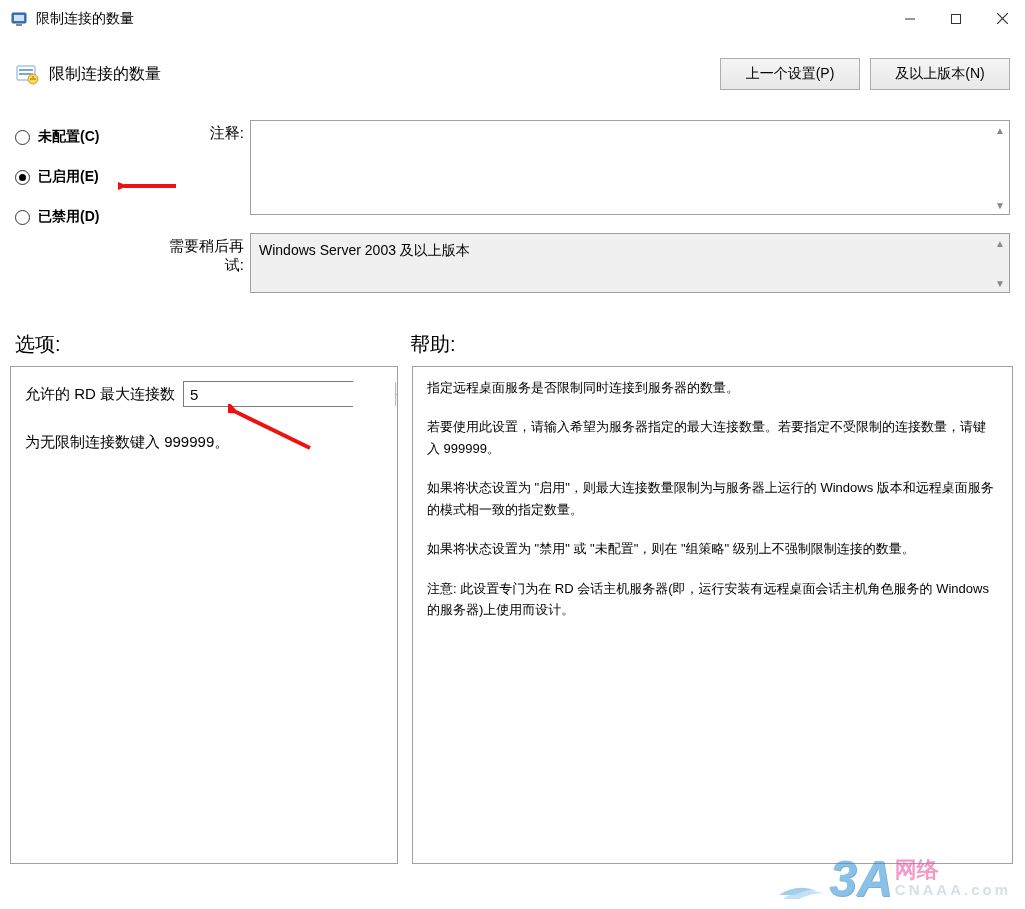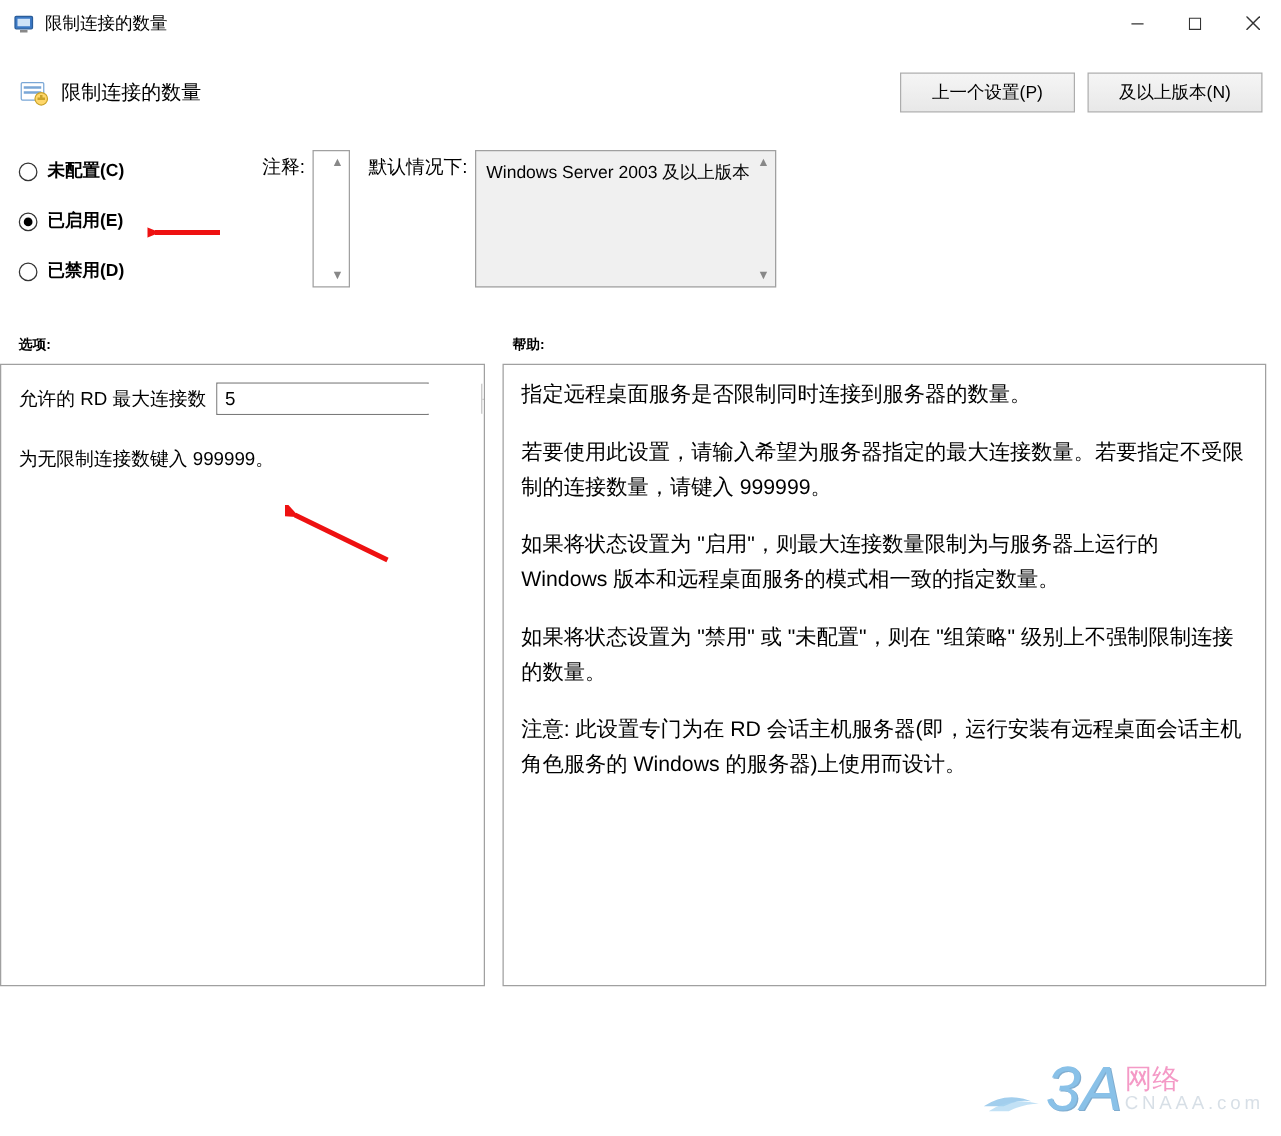--- a/index.html
+++ b/index.html
@@ -82,21 +82,21 @@
       border: 1px solid #333;
       border-radius: 50%;
       margin-right: 8px;
       display: inline-flex; align-items:center; justify-content:center;
     }
     .radio-circle.checked::after {
       content:"";
       width: 7px; height:7px; border-radius:50%;
       background:#000;
     }
-    .right-col { flex:1; display:flex; flex-direction:row; }
+    .right-col { flex:1; display:flex; flex-direction:column; }
     .field-row { display:flex; margin-bottom:18px; }
     .field-label { width:100px; text-align:right; padding-top:4px; padding-right:6px; font-size:15px; }
     .textarea-box {
       flex:1;
       border:1px solid #a0a0a0;
       background:#fff;
       min-height:95px;
       position:relative;
       padding:6px 20px 6px 8px;
       font-size:14px;
@@ -113,30 +113,29 @@
       font-size:10px;
     }
 
     
     .red-arrow { position:absolute; pointer-events:none; }
 
     
     .section-labels {
       display:flex;
       padding: 20px 15px 8px 15px;
-      font-size:11px;
-      font-weight:bold;
+      font-size:20px;
     }
     .section-labels .lab-left { width: 395px; }
     .section-labels .lab-right { flex:1; }
 
     
     .panels {
       display:flex;
-      padding: 0 12px 12px 0;
+      padding: 0 12px 12px 10px;
       gap: 14px;
     }
     .panel {
       border:1px solid #a0a0a0;
       background:#fff;
       height: 498px;
       overflow:hidden;
       position:relative;
     }
     .panel-left { width: 388px; }
@@ -167,35 +166,35 @@
     .spin-btns div {
       flex:1; display:flex; align-items:center; justify-content:center;
       font-size:8px; color:#444;
       border-bottom:1px solid #bbb;
       background:#f3f3f3;
     }
     .spin-btns div:last-child { border-bottom:none; }
 
     .help-inner {
       padding: 10px 14px;
-      font-size:17px;
+      font-size:13px;
       line-height:1.65;
       overflow:auto;
       height:100%;
     }
     .help-inner p { margin-bottom: 18px; }
 
     
     .watermark {
       position:absolute;
-      right:14px; bottom:16px;
+      right:14px; bottom:6px;
       opacity:0.55;
-      font-weight:normal;
+      font-weight:bold;
       pointer-events:none;
-      display:flex; align-items:center;
+      display:flex; align-items:flex-start;
     }
     .watermark .big {
       font-size:50px; color:#2a8fd6; line-height:40px;
       font-style:italic;
       margin-right:2px;
       text-shadow: 1px 1px 0 #1a6aa8;
     }
     .watermark .cntext {
       color:#ec4899; font-size:22px; line-height:22px;
     }
@@ -273,21 +272,21 @@
       <div class="field-label">注释:</div>
       <div class="textarea-box">
         <span></span>
         <div class="scroll-arrows">
           <div class="sa">▲</div>
           <div class="sa">▼</div>
         </div>
       </div>
     </div>
     <div class="field-row">
-      <div class="field-label">默认情况下:</div>
+      <div class="field-label">需要稍后再试:</div>
       <div class="textarea-box platform-box">
         <span>Windows Server 2003 及以上版本</span>
         <div class="scroll-arrows">
           <div class="sa">▲</div>
           <div class="sa">▼</div>
         </div>
       </div>
     </div>
   </div>
 </div>

